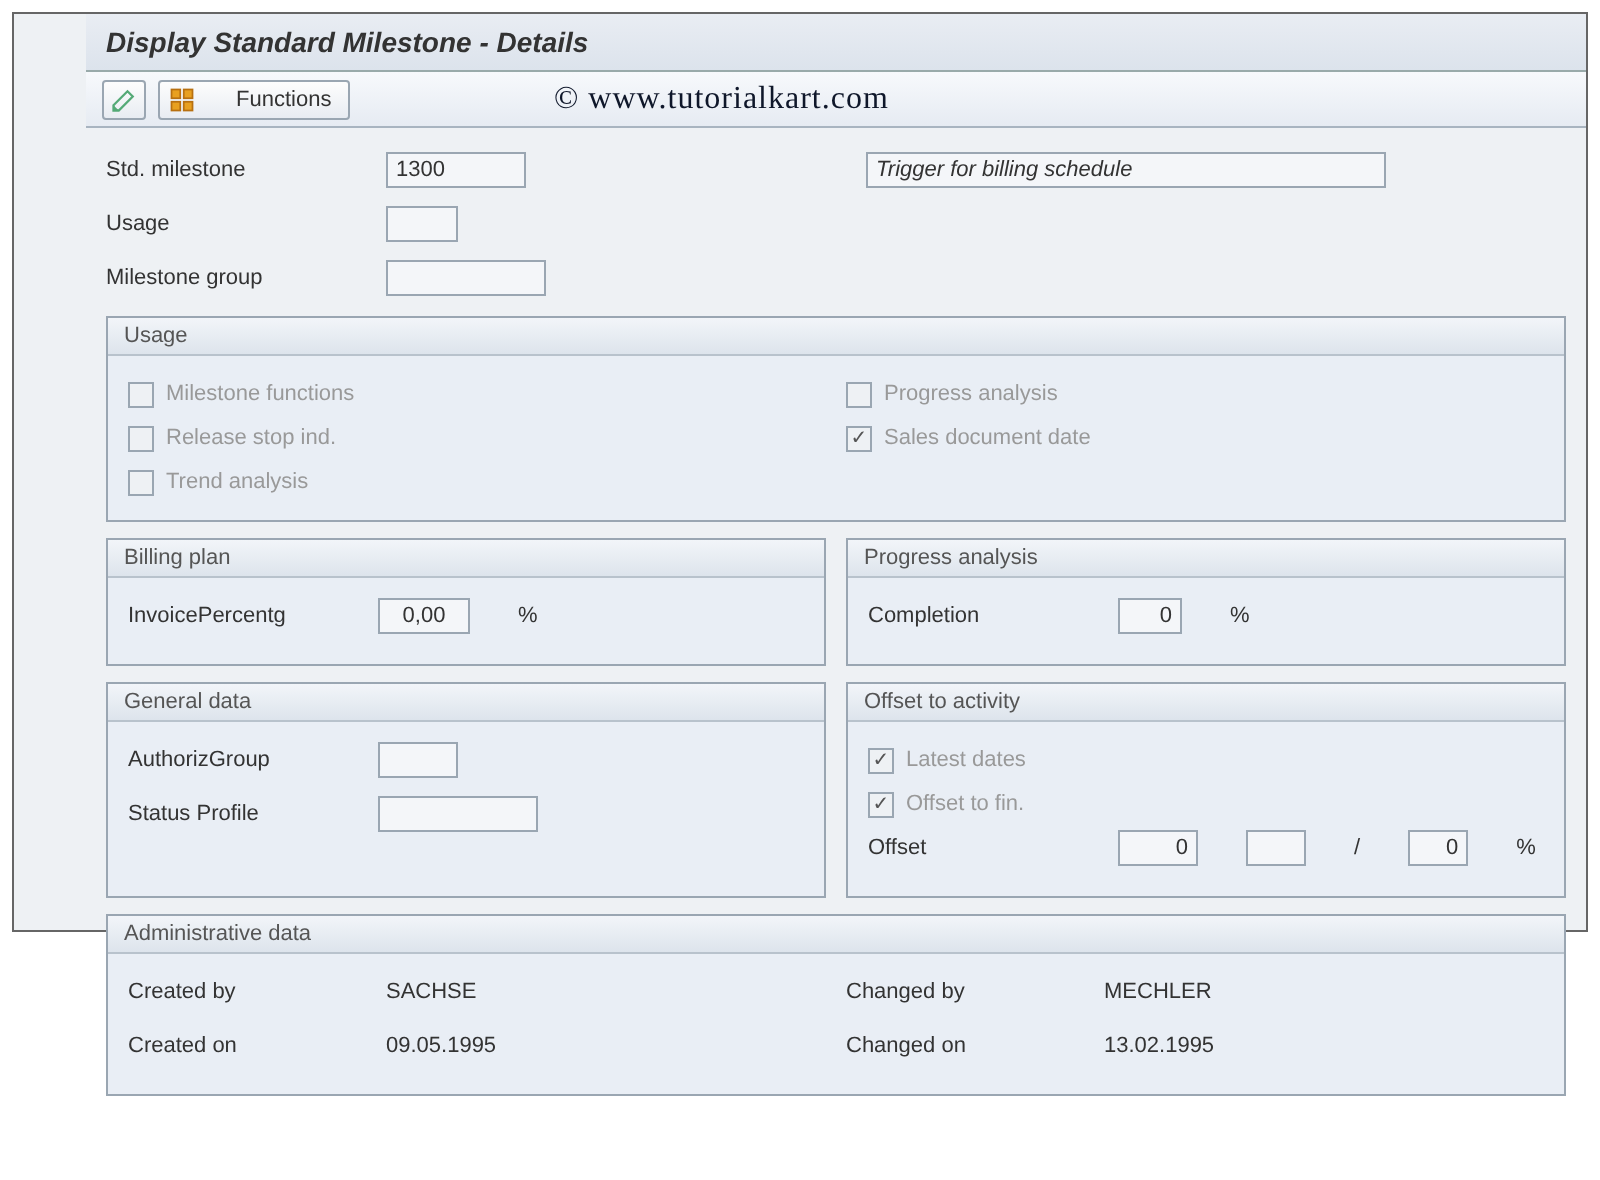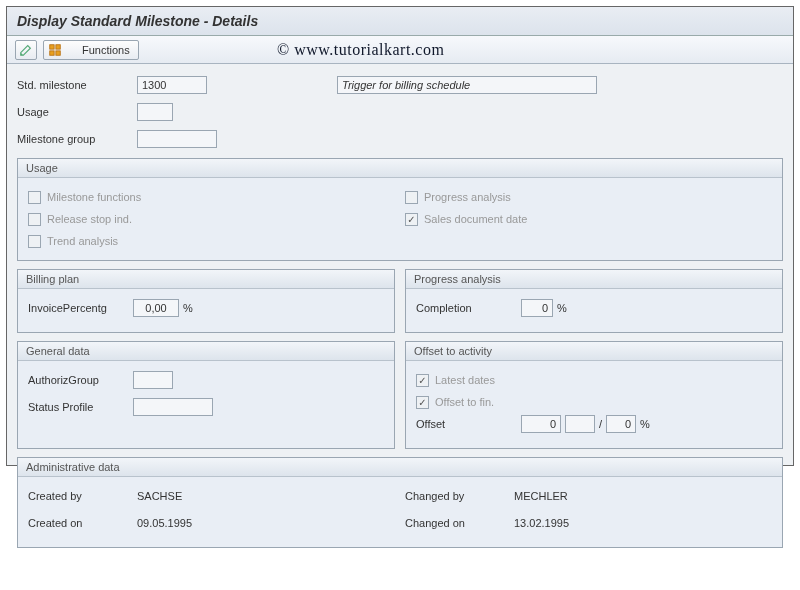--- a/index.html
+++ b/index.html
@@ -1,24 +1,24 @@
 <!DOCTYPE html>
 <html><head>
   <meta charset="utf-8">
   <style>
     * { box-sizing: border-box; margin: 0; padding: 0; font-family: Arial, sans-serif; }
     body { background: #fff; width: 800px; height: 590px; overflow: hidden; position: relative; }
-    .frame { position: absolute; left: 6px; top: 6px; width: 788px; height: 460px; border: 1px solid #666; background: #eef1f4; }
+    .frame { position: absolute; left: 6px; top: 6px; width: 788px; height: 460px; border: 1px solid #666; background: #eef1f4; padding-left: 36px; }
     .titlebar { background: linear-gradient(#e9edf3, #dce3ec); border-bottom: 1px solid #9aa; padding: 6px 10px; font-weight: bold; font-style: italic; font-size: 14px; color: #333; }
     .toolbar { background: linear-gradient(#f7f9fc, #e6ebf2); border-bottom: 1px solid #a8b4c0; height: 28px; display: flex; align-items: center; padding: 0 8px; gap: 6px; }
     .tbtn { width: 22px; height: 20px; background: linear-gradient(#fdfdfd,#e8ecf2); border: 1px solid #9aa6b2; border-radius: 2px; display: flex; align-items: center; justify-content: center; cursor: pointer; }
     .tbtn svg { width: 14px; height: 14px; }
     .funcbtn { height: 20px; background: linear-gradient(#fdfdfd,#e8ecf2); border: 1px solid #9aa6b2; border-radius: 2px; padding: 0 8px 0 4px; display: flex; align-items: center; gap: 20px; font-size: 11px; color: #333; cursor: pointer; }
     .content { padding: 10px; font-size: 11px; color: #333; }
-    .row { display: flex; align-items: center; margin-bottom: 5px; height: 22px; }
+    .row { display: flex; align-items: center; margin-bottom: 5px; height: 22px; gap: 20px; }
     .label { display: inline-block; }
     .inp { height: 18px; border: 1px solid #9aa6b2; background: #fff; padding: 1px 4px; font-size: 11px; color: #333; }
     .inp:read-only { background: #f4f6f9; }
     .topgrid .label { width: 120px; }
     .groupbox { border: 1px solid #9aa6b2; background: #e9eef5; margin-top: 8px; }
     .groupbox .hdr { background: linear-gradient(#f2f5f9,#dde4ec); padding: 3px 8px; font-size: 11px; color: #555; border-bottom: 1px solid #b8c2cc; }
     .groupbox .body { padding: 8px 10px; }
     .cols { display: flex; gap: 10px; }
     .col { flex: 1; }
     .chkrow { display: flex; align-items: center; height: 22px; }

